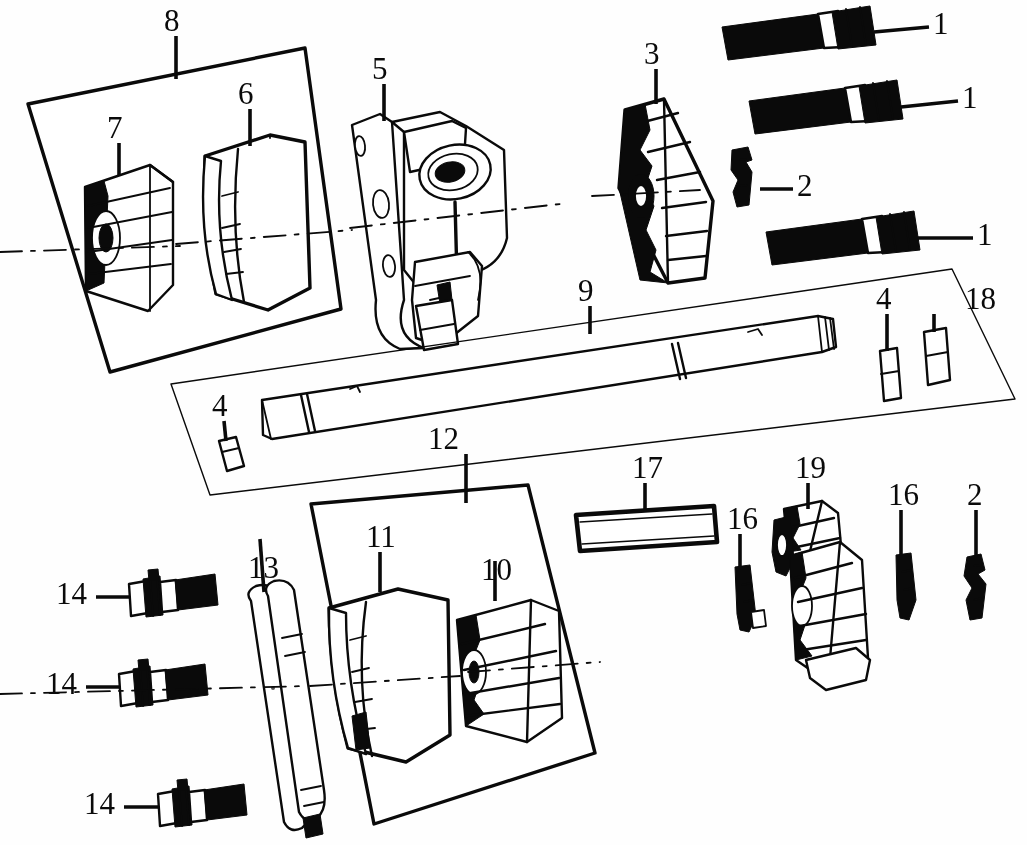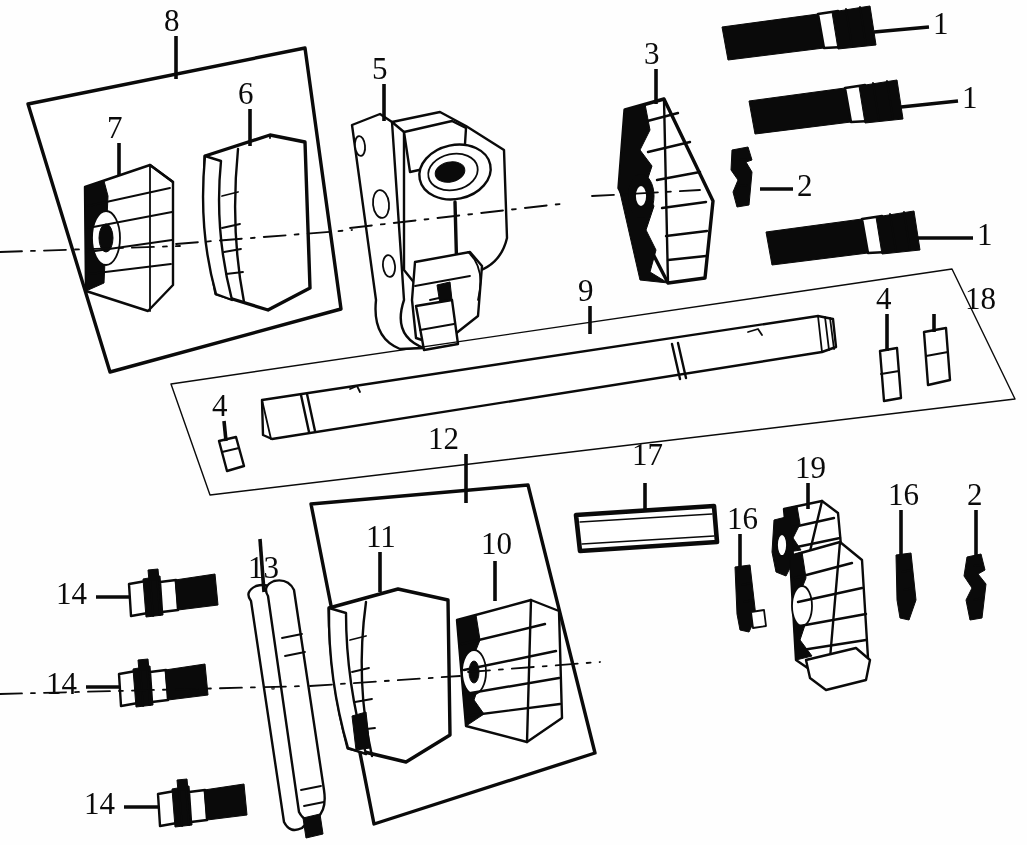--- a/index.html
+++ b/index.html
@@ -354,22 +354,22 @@
       <div class="lbl" style="left: 962px; top: 82px;">1</div>
       <div class="lbl" style="left: 797px; top: 170px;">2</div>
       <div class="lbl" style="left: 977px; top: 219px;">1</div>
       <div class="lbl" style="left: 578px; top: 275px;">9</div>
       <div class="lbl" style="left: 876px; top: 283px;">4</div>
       <div class="lbl" style="left: 921px; top: 283px; margin-left: 44px;">18</div>
       <div class="lbl" style="left: 212px; top: 390px;">4</div>
       <div class="lbl" style="left: 428px; top: 423px;">12</div>
       <div class="lbl" style="left: 248px; top: 508px; margin-top: 44px;">13</div>
       <div class="lbl" style="left: 366px; top: 521px; text-align: right;">11</div>
-      <div class="lbl" style="left: 481px; top: 528px;">10</div>
-      <div class="lbl" style="left: 632px; top: 439px;">17</div>
+      <div class="lbl" style="left: 481px; top: 554px;">10</div>
+      <div class="lbl" style="left: 632px; top: 452px;">17</div>
       <div class="lbl" style="left: 727px; top: 503px;">16</div>
       <div class="lbl" style="left: 795px; top: 452px;">19</div>
       <div class="lbl" style="left: 888px; top: 479px;">16</div>
       <div class="lbl" style="left: 967px; top: 479px;">2</div>
       <div class="lbl" style="left: 56px; top: 578px;">14</div>
       <div class="lbl" style="left: 46px; top: 668px;">14</div>
       <div class="lbl" style="left: 84px; top: 788px;">14</div>
     </div>
 
 </div>

